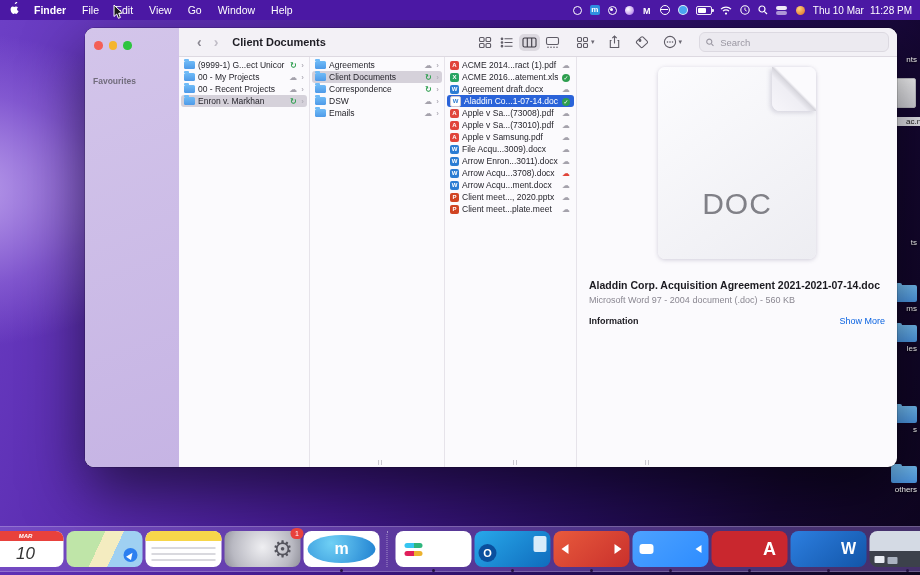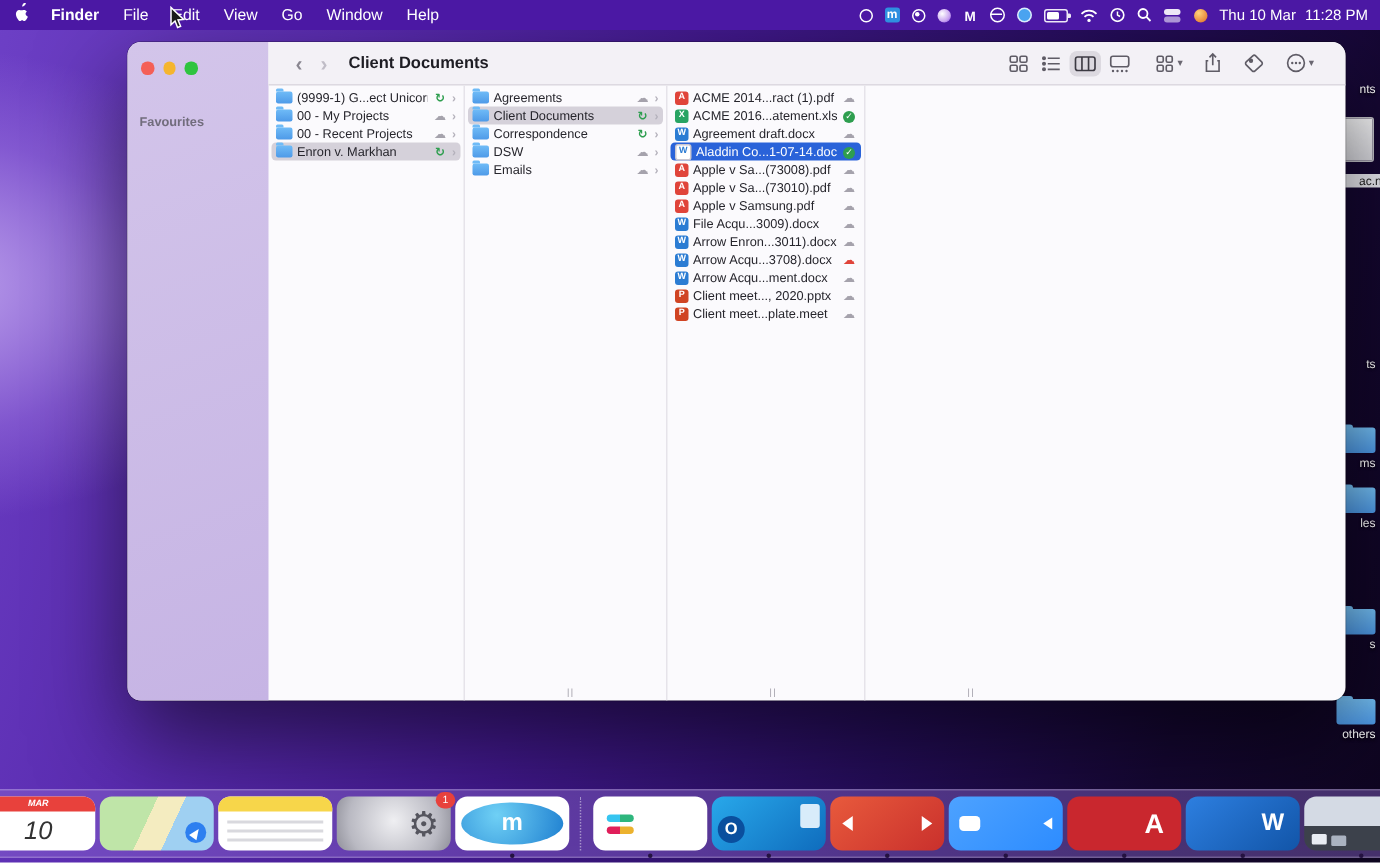--- a/index.html
+++ b/index.html
@@ -357,20 +357,27 @@
               <circle cx="7" cy="7" r="5.6" fill="none" stroke="#5f5c66" stroke-width="1.1"></circle>
               <g fill="#5f5c66">
                 <circle cx="4.5" cy="7" r=".8"></circle>
                 <circle cx="7" cy="7" r=".8"></circle>
                 <circle cx="9.5" cy="7" r=".8"></circle>
               </g>
             </svg>
             <span class="chev">▾</span>
           </span>
       </span>
+      <span class="search">
+        <svg width="9" height="9" viewBox="0 0 9 9">
+            <circle cx="3.6" cy="3.6" r="2.8" fill="none" stroke="#9a97a2" stroke-width="1.2"></circle>
+            <path d="M5.8 5.8 8.2 8.2" stroke="#9a97a2" stroke-width="1.2"></path>
+          </svg>
+        <input type="text" placeholder="Search" style="">
+      </span>
     </div>
     <div class="cols">
       <div class="col col1" id="col1">
           <div class="row">
             <span class="fold"></span>
             <span class="nm">(9999-1) G...ect Unicorn</span>
             <span class="st sync">↻</span>
             <span class="rchev">›</span>
           </div>
           <div class="row">
@@ -484,20 +491,32 @@
             <span class="chip pptx">P</span>
             <span class="nm">Client meet..., 2020.pptx</span>
             <span class="st">☁</span>
           </div>
           <div class="row">
             <span class="chip pptx">P</span>
             <span class="nm">Client meet...plate.meet</span>
             <span class="st">☁</span>
           </div>
         </div>
+      <div class="preview">
+        <div class="doc-icon">
+          <span class="fold-corner"></span>
+          <div class="ext">DOC</div>
+        </div>
+        <div class="pv-name">Aladdin Corp. Acquisition Agreement 2021-2021-07-14.doc</div>
+        <div class="pv-meta">Microsoft Word 97 - 2004 document (.doc) - 560 KB</div>
+        <div class="pv-info">
+          <span class="pv-sect">Information</span>
+          <span class="pv-more">Show More</span>
+        </div>
+      </div>
       <span class="grip" style="left:199px;">||</span>
       <span class="grip" style="left:334px;">||</span>
       <span class="grip" style="left:466px;">||</span>
     </div>
   </div>
 </div>
 
 <div class="dock" id="dock">
     <div class="dock-item di-finder running">
       <i class="smile"></i>

